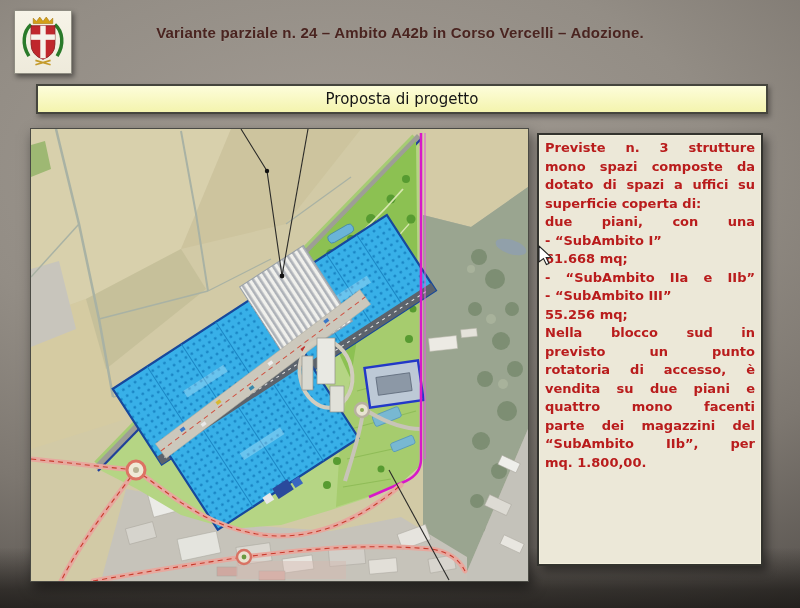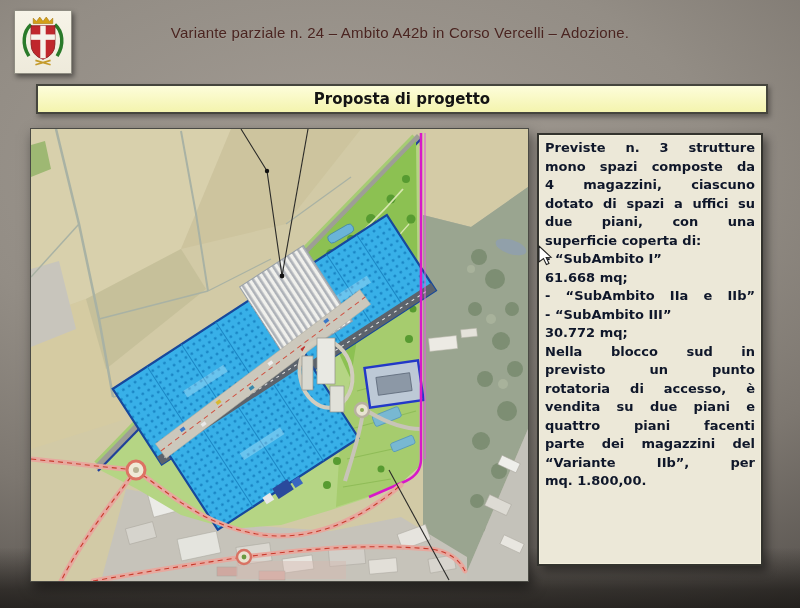--- a/index.html
+++ b/index.html
@@ -11,44 +11,44 @@
     font-family:"DejaVu Sans", sans-serif;
   }
   .logo-tile{
     position:absolute;left:14px;top:10px;width:56px;height:62px;
     background:linear-gradient(#f7f4e8,#eeeadb);
     border:1px solid #8f8d82;box-shadow:2px 3px 5px rgba(0,0,0,.45);
     display:flex;align-items:center;justify-content:center;
   }
   .header-title{
     position:absolute;left:0;top:24px;width:100%;text-align:center;
-    font-family:"Liberation Sans", sans-serif;font-weight:normal;font-size:15px;
+    font-family:"Liberation Sans", sans-serif;font-weight:bold;font-size:15px;
     color:#4a2420;letter-spacing:.2px;text-shadow:0 1px 0 rgba(255,255,255,.08);
   }
   .banner{
     position:absolute;left:36px;top:84px;width:728px;height:26px;
     background:linear-gradient(#fdfdda,#f4f4ae);
     border:2px solid #45453d;box-shadow:2px 3px 5px rgba(0,0,0,.35);
     display:flex;align-items:center;justify-content:center;
-    font-weight:bold;font-size:15px;color:#141414;
+    font-weight:normal;font-size:15px;color:#141414;
   }
   .map-frame{
     position:absolute;left:30px;top:128px;width:497px;height:452px;
     border:1px solid #4a4a44;box-shadow:3px 6px 12px rgba(0,0,0,.5);
     background:#d2caa6;
   }
   .map-frame svg{display:block;}
   .textbox{
     position:absolute;left:537px;top:133px;width:226px;height:433px;box-sizing:border-box;
     background:#ece8d8;border:2px solid #33332e;
     box-shadow:4px 5px 9px rgba(0,0,0,.45), inset 0 0 0 1px #f4f0dd;
     padding:4px 6px 0 6px;overflow:hidden;
   }
   .tb-line{
-    font-weight:bold;font-size:13px;line-height:18.5px;color:#0f172a;
+    font-weight:bold;font-size:13px;line-height:18.5px;color:#b91c1c;
     white-space:normal;
   }
   .tb-line.just{text-align:justify;text-align-last:justify;}
   .cursor{position:absolute;left:538px;top:245px;pointer-events:none;}
 </style>
 </head>
 <body>
 
 <div class="slide">
 
@@ -300,36 +300,35 @@
       </g>
       <circle cx="236" cy="42" r="2.2" fill="#111"></circle>
       <circle cx="251" cy="147" r="2.4" fill="#111"></circle>
     </svg>
   </div>
 
   <div class="textbox">
     <div>
         <div class="tb-line just">Previste n. 3 strutture</div>
         <div class="tb-line just">mono spazi composte da</div>
-        <div class="tb-line just">4 magazzini, ciascuno</div>
         <div class="tb-line just">dotato di spazi a uffici su</div>
+        <div class="tb-line">superficie coperta di:</div>
         <div class="tb-line just">due piani, con una</div>
-        <div class="tb-line">superficie coperta di:</div>
         <div class="tb-line">- “SubAmbito I”</div>
         <div class="tb-line">61.668 mq;</div>
         <div class="tb-line just">- “SubAmbito IIa e IIb”</div>
         <div class="tb-line">- “SubAmbito III”</div>
-        <div class="tb-line">30.772 mq;</div>
+        <div class="tb-line">55.256 mq;</div>
         <div class="tb-line just">Nella blocco sud in</div>
         <div class="tb-line just">previsto un punto</div>
         <div class="tb-line just">rotatoria di accesso, è</div>
         <div class="tb-line just">vendita su due piani e</div>
-        <div class="tb-line just">quattro piani facenti</div>
+        <div class="tb-line just">quattro mono facenti</div>
         <div class="tb-line just">parte dei magazzini del</div>
-        <div class="tb-line just">“Variante IIb”, per</div>
+        <div class="tb-line just">“SubAmbito IIb”, per</div>
         <div class="tb-line">mq. 1.800,00.</div>
       </div>
   </div>
 
   <svg class="cursor" width="15" height="21" viewBox="0 0 15 21">
     <path d="M1,1 L1,17 L5.5,13.5 L8.4,19.6 L11,18.4 L8.2,12.4 L13,12.2 Z" fill="#ffffff" stroke="#222222" stroke-width="1.1"></path>
   </svg>
 
 </div>
 

